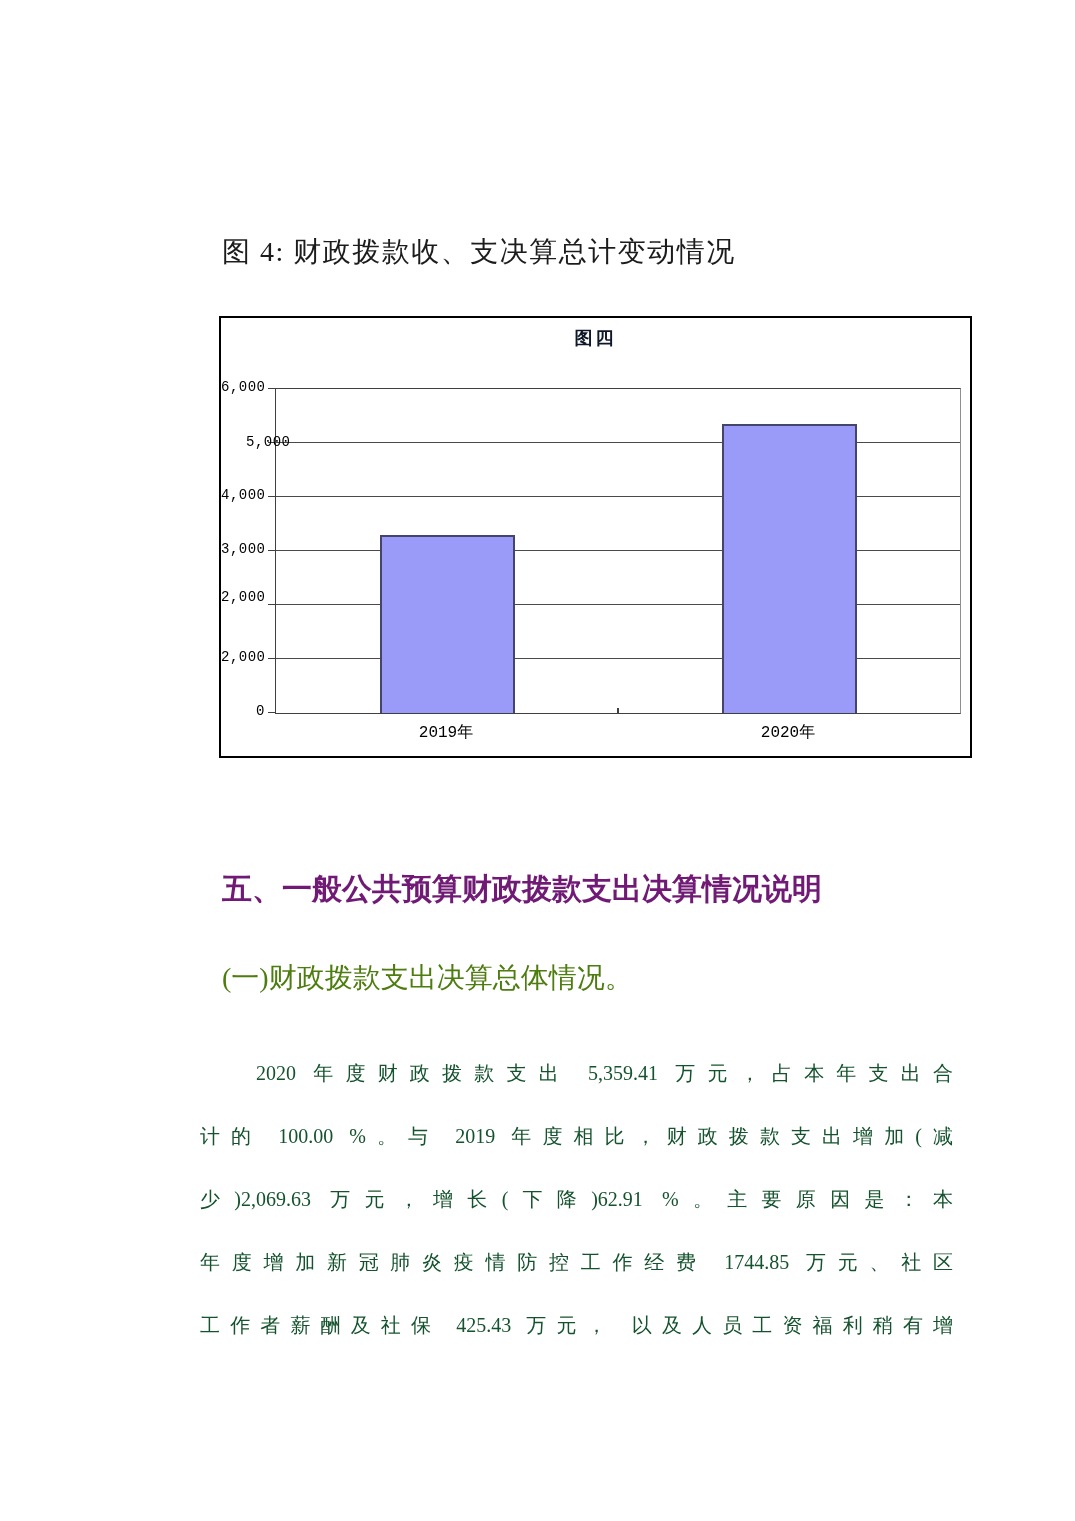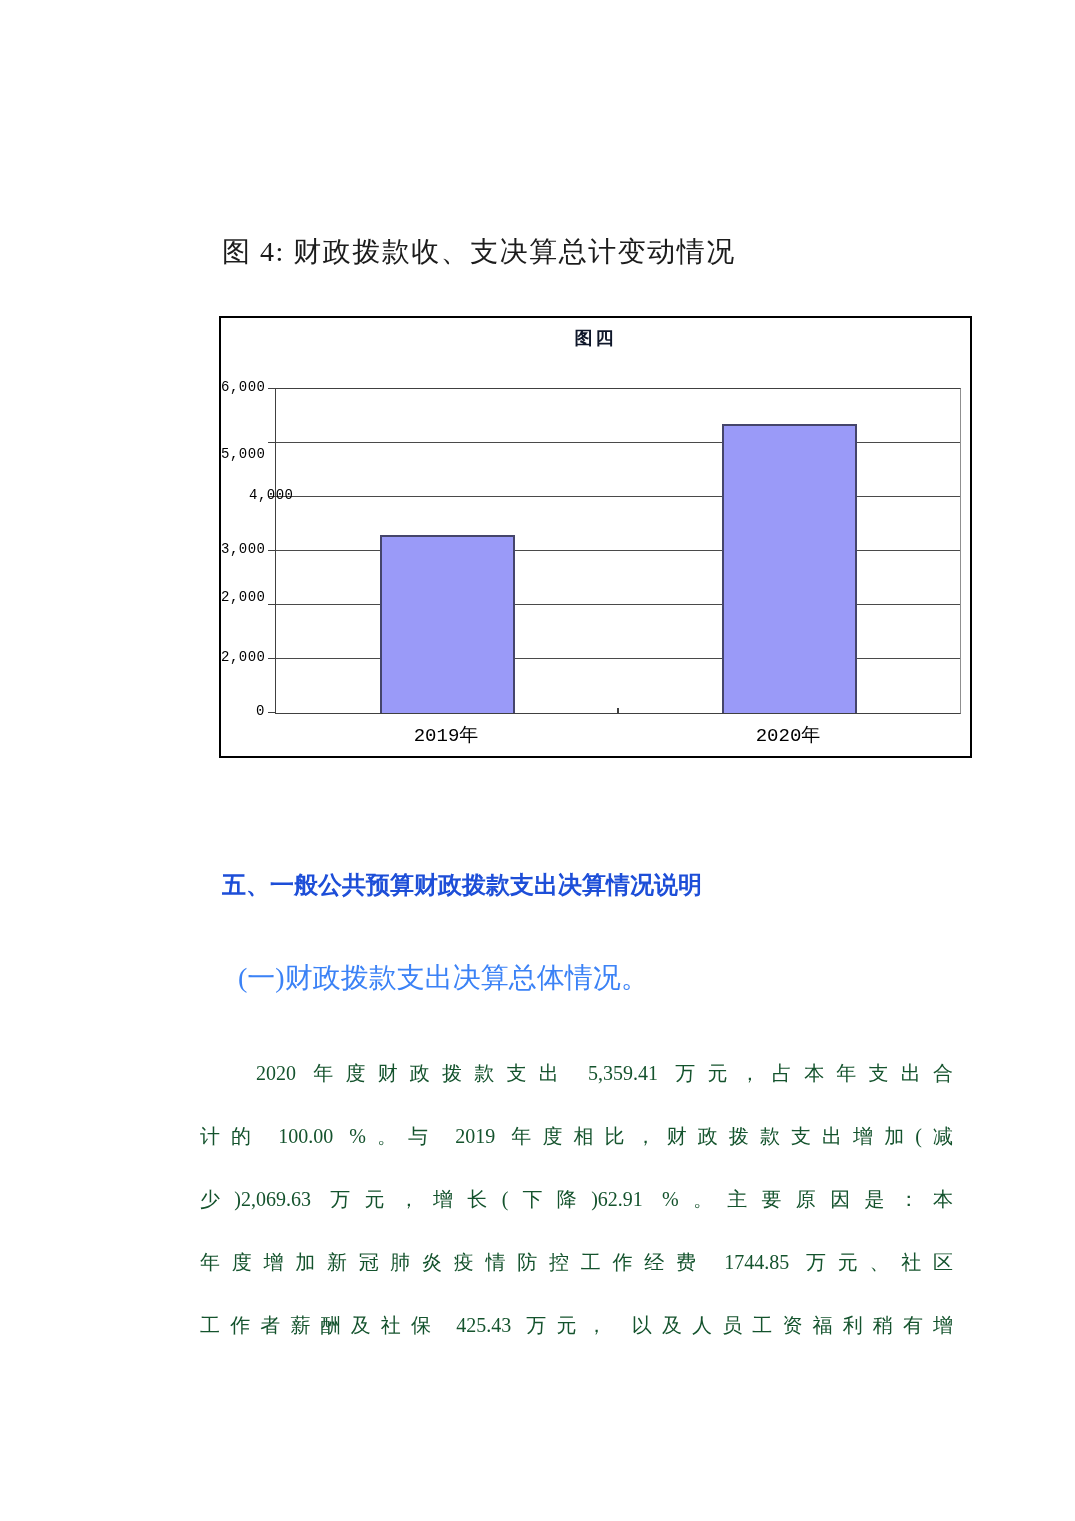--- a/index.html
+++ b/index.html
@@ -34,32 +34,32 @@
     font-family:"Liberation Mono",monospace;font-size:14px;color:#000;
     letter-spacing:0.5px;white-space:nowrap;
   }
   .bar{
     position:absolute;bottom:0;width:135px;box-sizing:border-box;
     border:2px solid #45456b;border-bottom:none;
   }
   .btick{position:absolute;bottom:0;width:2px;height:5px;background:#404040;}
   .xlab{
     position:absolute;top:404px;transform:translateX(-50%);
-    font-family:"Liberation Mono",monospace;font-size:19px;color:#000;
+    font-family:"Liberation Mono",monospace;font-size:16px;color:#000;
     white-space:nowrap;
   }
   
   .section-heading{
     position:absolute;left:222px;top:869px;
     font-family:Liberation Serif, serif;
-    font-weight:700;font-size:24px;color:#1d4ed8;white-space:nowrap;
+    font-weight:700;font-size:30px;color:#701a75;white-space:nowrap;
   }
   .sub-heading{
     position:absolute;left:222px;top:959px;
-    font-size:28px;color:#3b82f6;white-space:nowrap;margin-left:16px;
+    font-size:28px;color:#4d7c0f;white-space:nowrap;
   }
   .para{
     position:absolute;left:163px;top:1042px;width:753px;
     font-size:20px;line-height:63px;color:#14532d;margin-left:37px;
   }
   .para .pline{
     text-align:justify;
     text-align-last:justify;
     height:63px;overflow:visible;
   }
@@ -86,23 +86,23 @@
       </div>
   <div class="ytick" style="top: 394px;"></div>
       <div class="ylab" style="top: 385px;">0</div>
       <div class="ytick" style="top: 340px;"></div>
       <div class="ylab" style="top: 331px;">2,000</div>
       <div class="ytick" style="top: 286px;"></div>
       <div class="ylab" style="top: 271px;">2,000</div>
       <div class="ytick" style="top: 232px;"></div>
       <div class="ylab" style="top: 223px;">3,000</div>
       <div class="ytick" style="top: 178px;"></div>
-      <div class="ylab" style="top: 169px; padding-left: 28px;">4,000</div>
+      <div class="ylab" style="top: 169px;">4,000</div>
       <div class="ytick" style="top: 124px;"></div>
-      <div class="ylab" style="top: 128px;">5,000</div>
+      <div class="ylab" style="top: 116px; padding-left: 25px;">5,000</div>
       <div class="ytick" style="top: 70px;"></div>
       <div class="ylab" style="top: 61px;">6,000</div>
       <div class="xlab" style="left: 225px;">2019年</div>
       <div class="xlab" style="left: 567px;">2020年</div>
     </div>
 
   <div class="section-heading">五、一般公共预算财政拨款支出决算情况说明</div>
 
   <div class="sub-heading">(一)财政拨款支出决算总体情况。</div>
 

